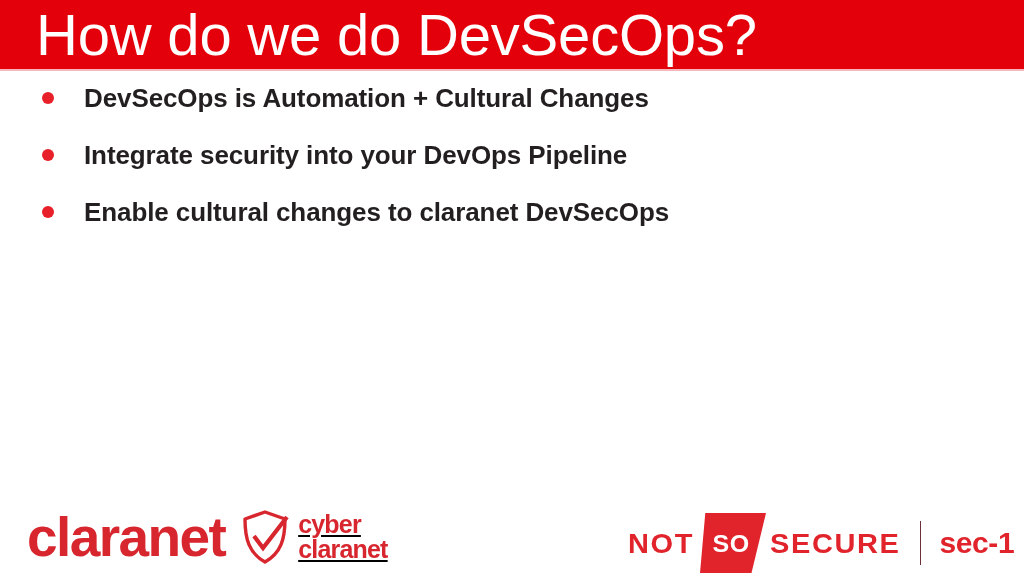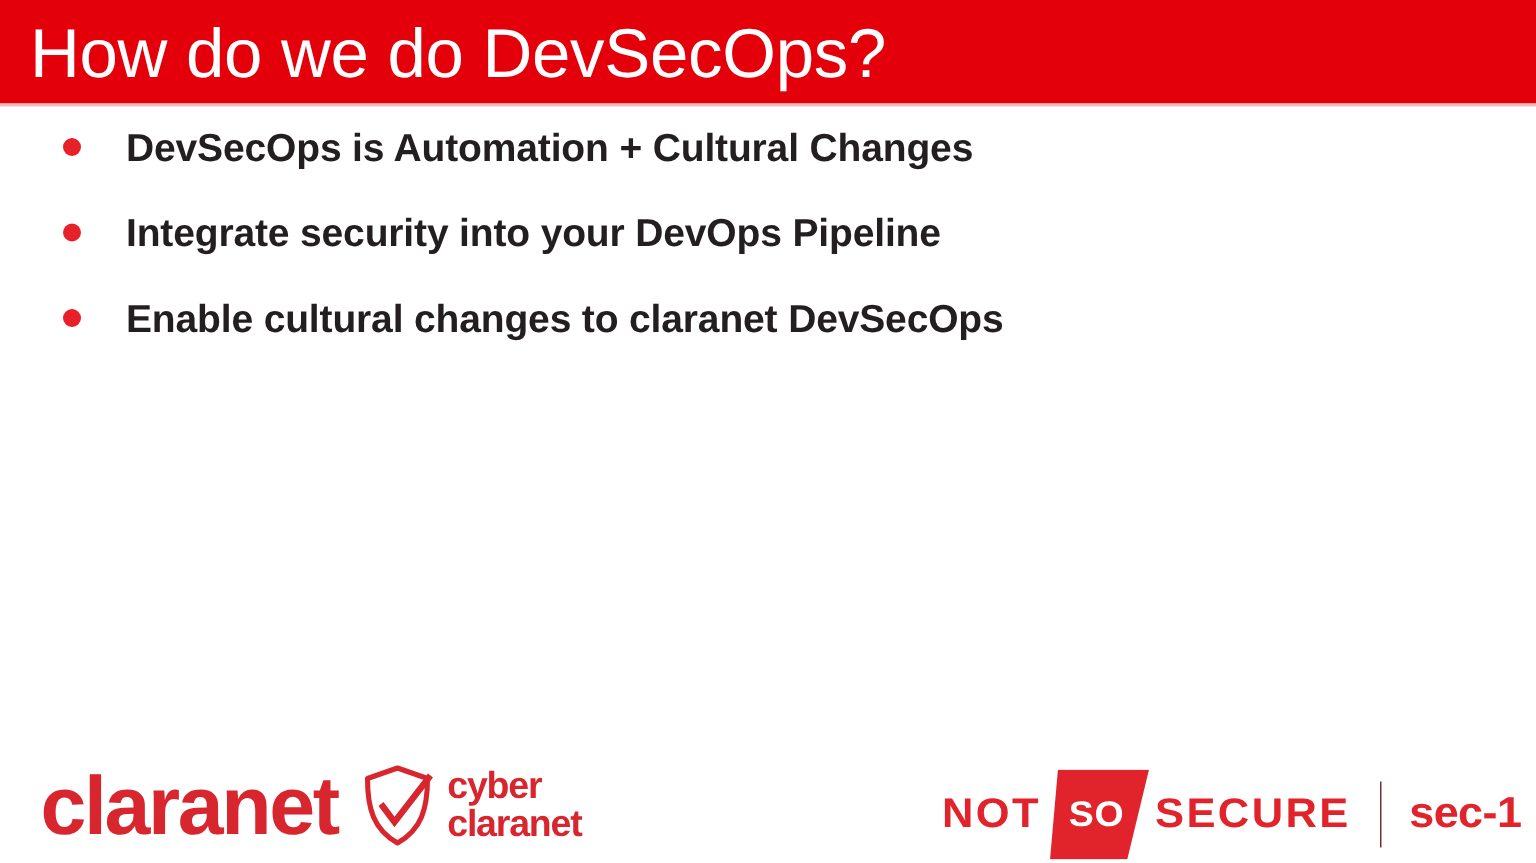--- a/index.html
+++ b/index.html
@@ -30,23 +30,23 @@
   .title-banner-underline {
     position: absolute;
     left: 0;
     top: 69px;
     width: 1024px;
     height: 2px;
     background: #f5b9bd;
   }
   .title-text {
     position: absolute;
-    left: 20px;
+    left: 36px;
     top: 5px;
-    font-size: 46px;
+    font-size: 58px;
     font-weight: 400;
     color: #ffffff;
     letter-spacing: -0.2px;
     line-height: 60px;
     white-space: nowrap;
   }
 
   
   .bullets {
     position: absolute;
@@ -101,20 +101,21 @@
     height: 58px;
     display: flex;
     align-items: center;
   }
   .cyber-sec-words {
     margin-left: 6px;
     display: flex;
     flex-direction: column;
     justify-content: center;
     line-height: 25px;
+    text-decoration: underline;
   }
   .cyber-sec-words span {
     font-size: 25px;
     font-weight: bold;
     color: #d8262f;
     letter-spacing: -0.8px;
   }
 
   
   .partner-logos {

